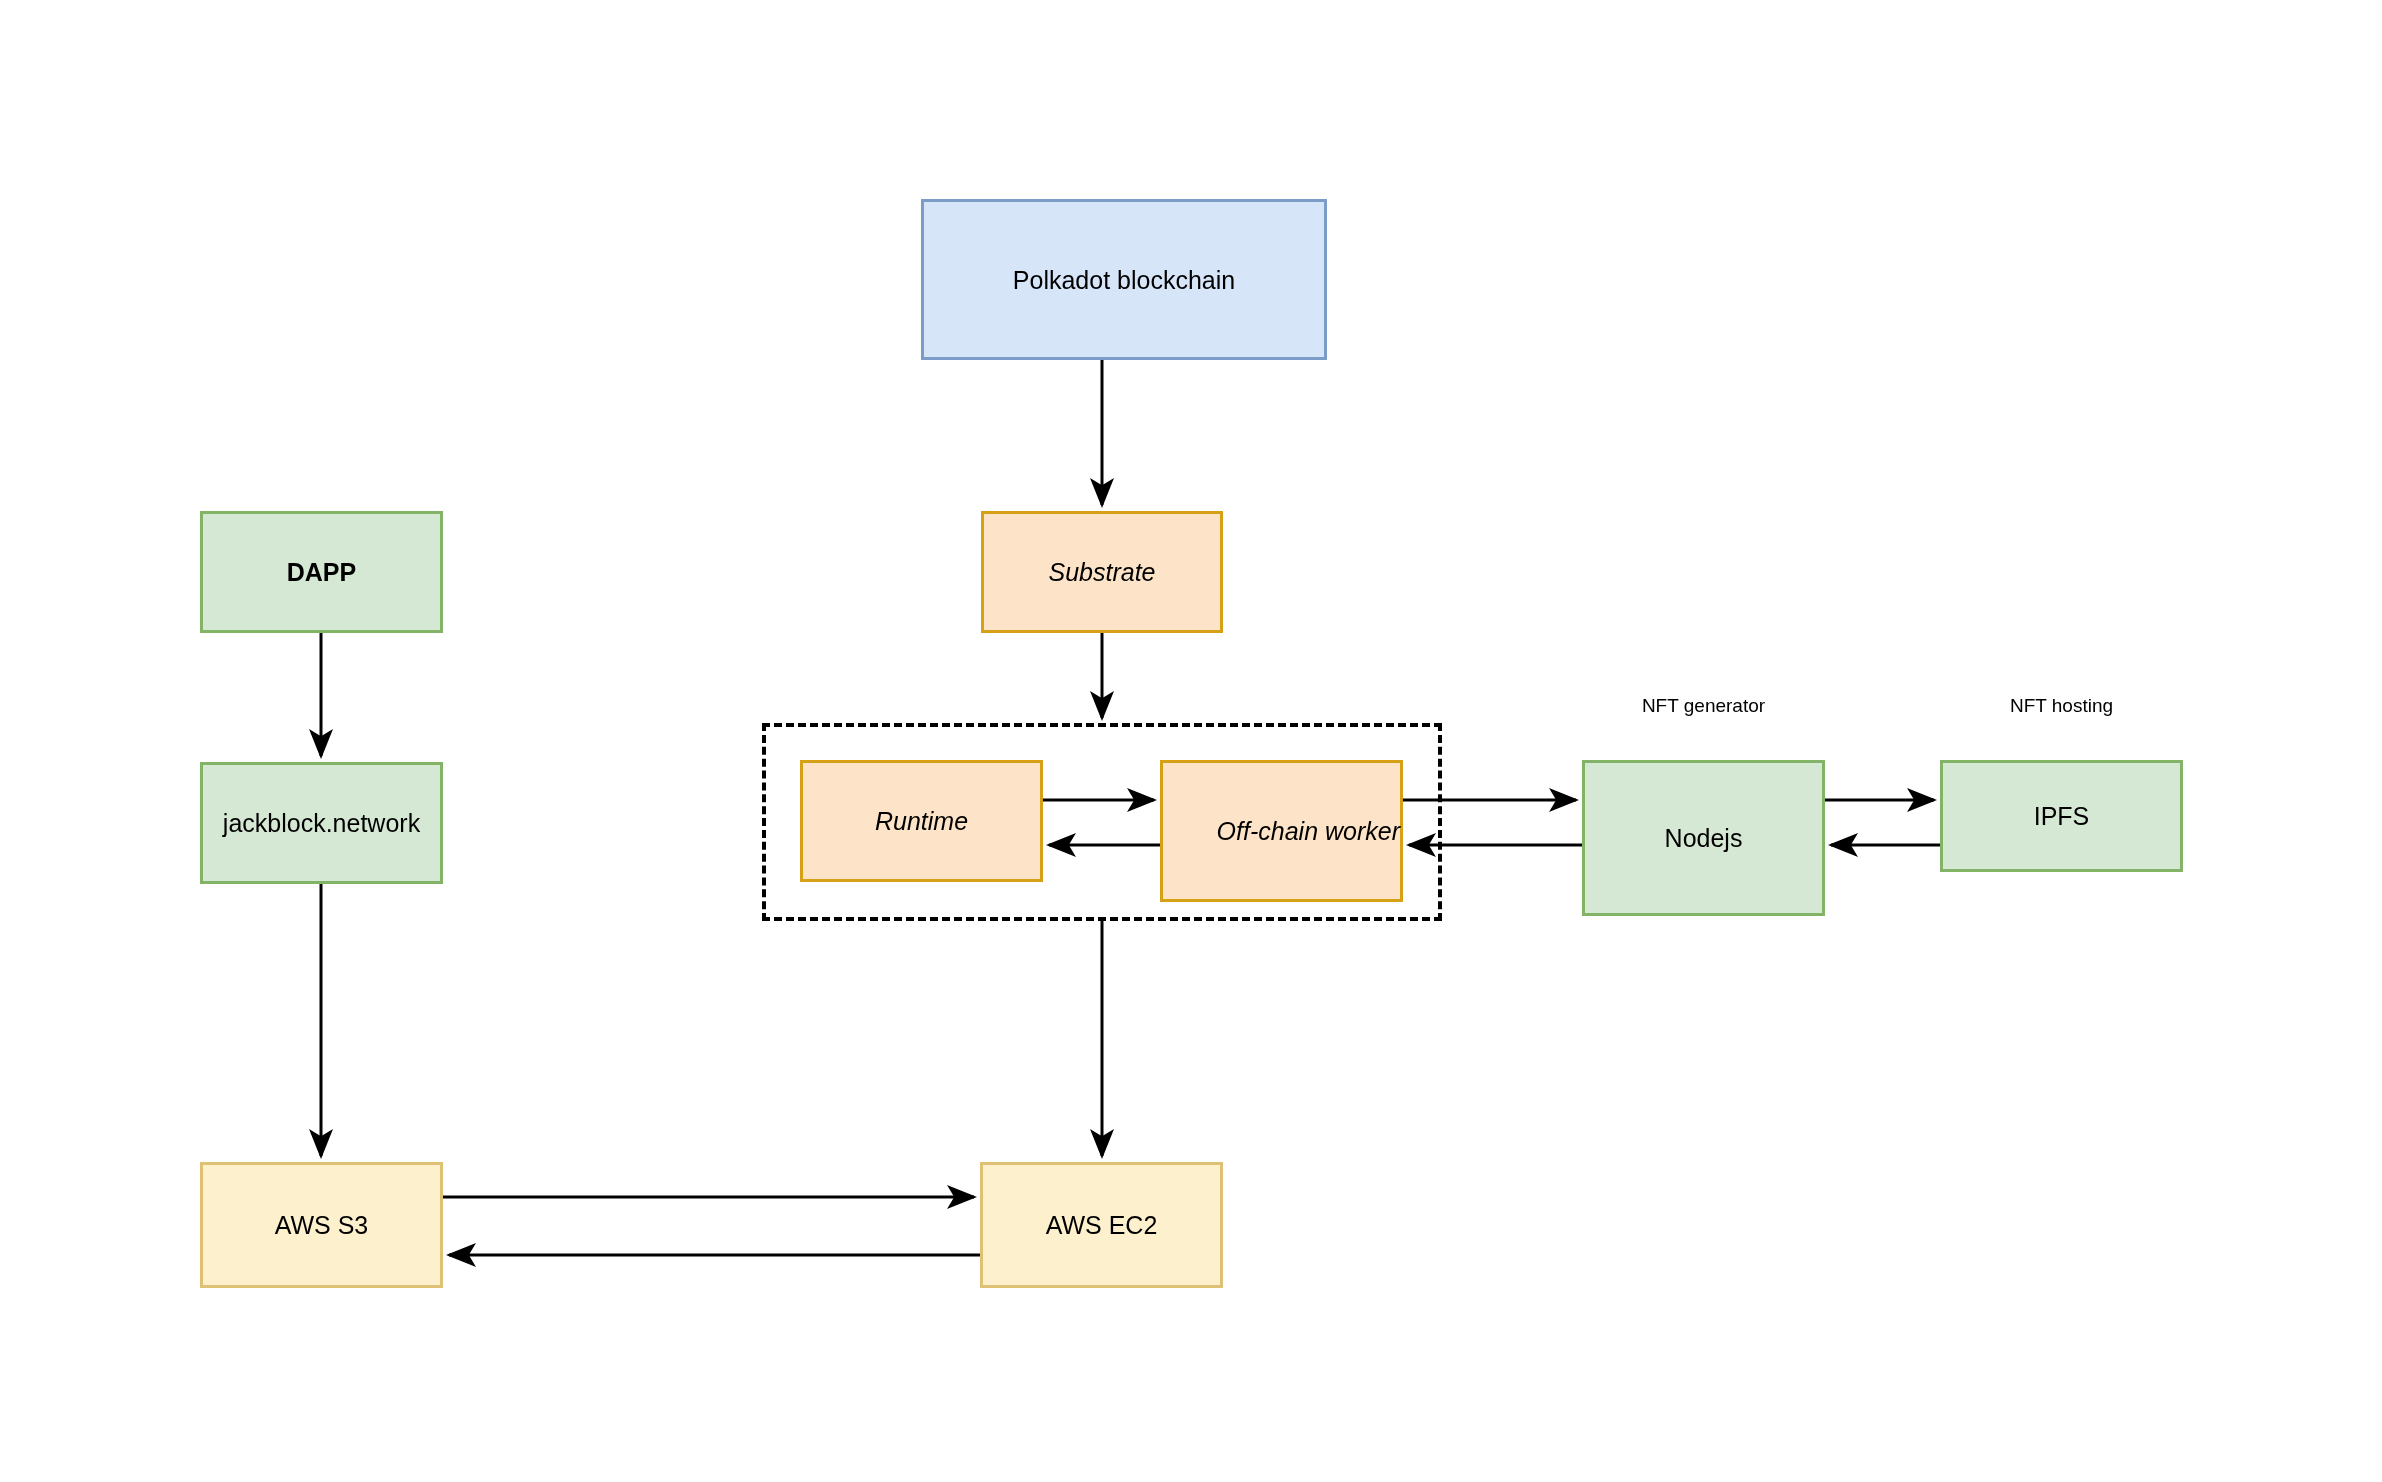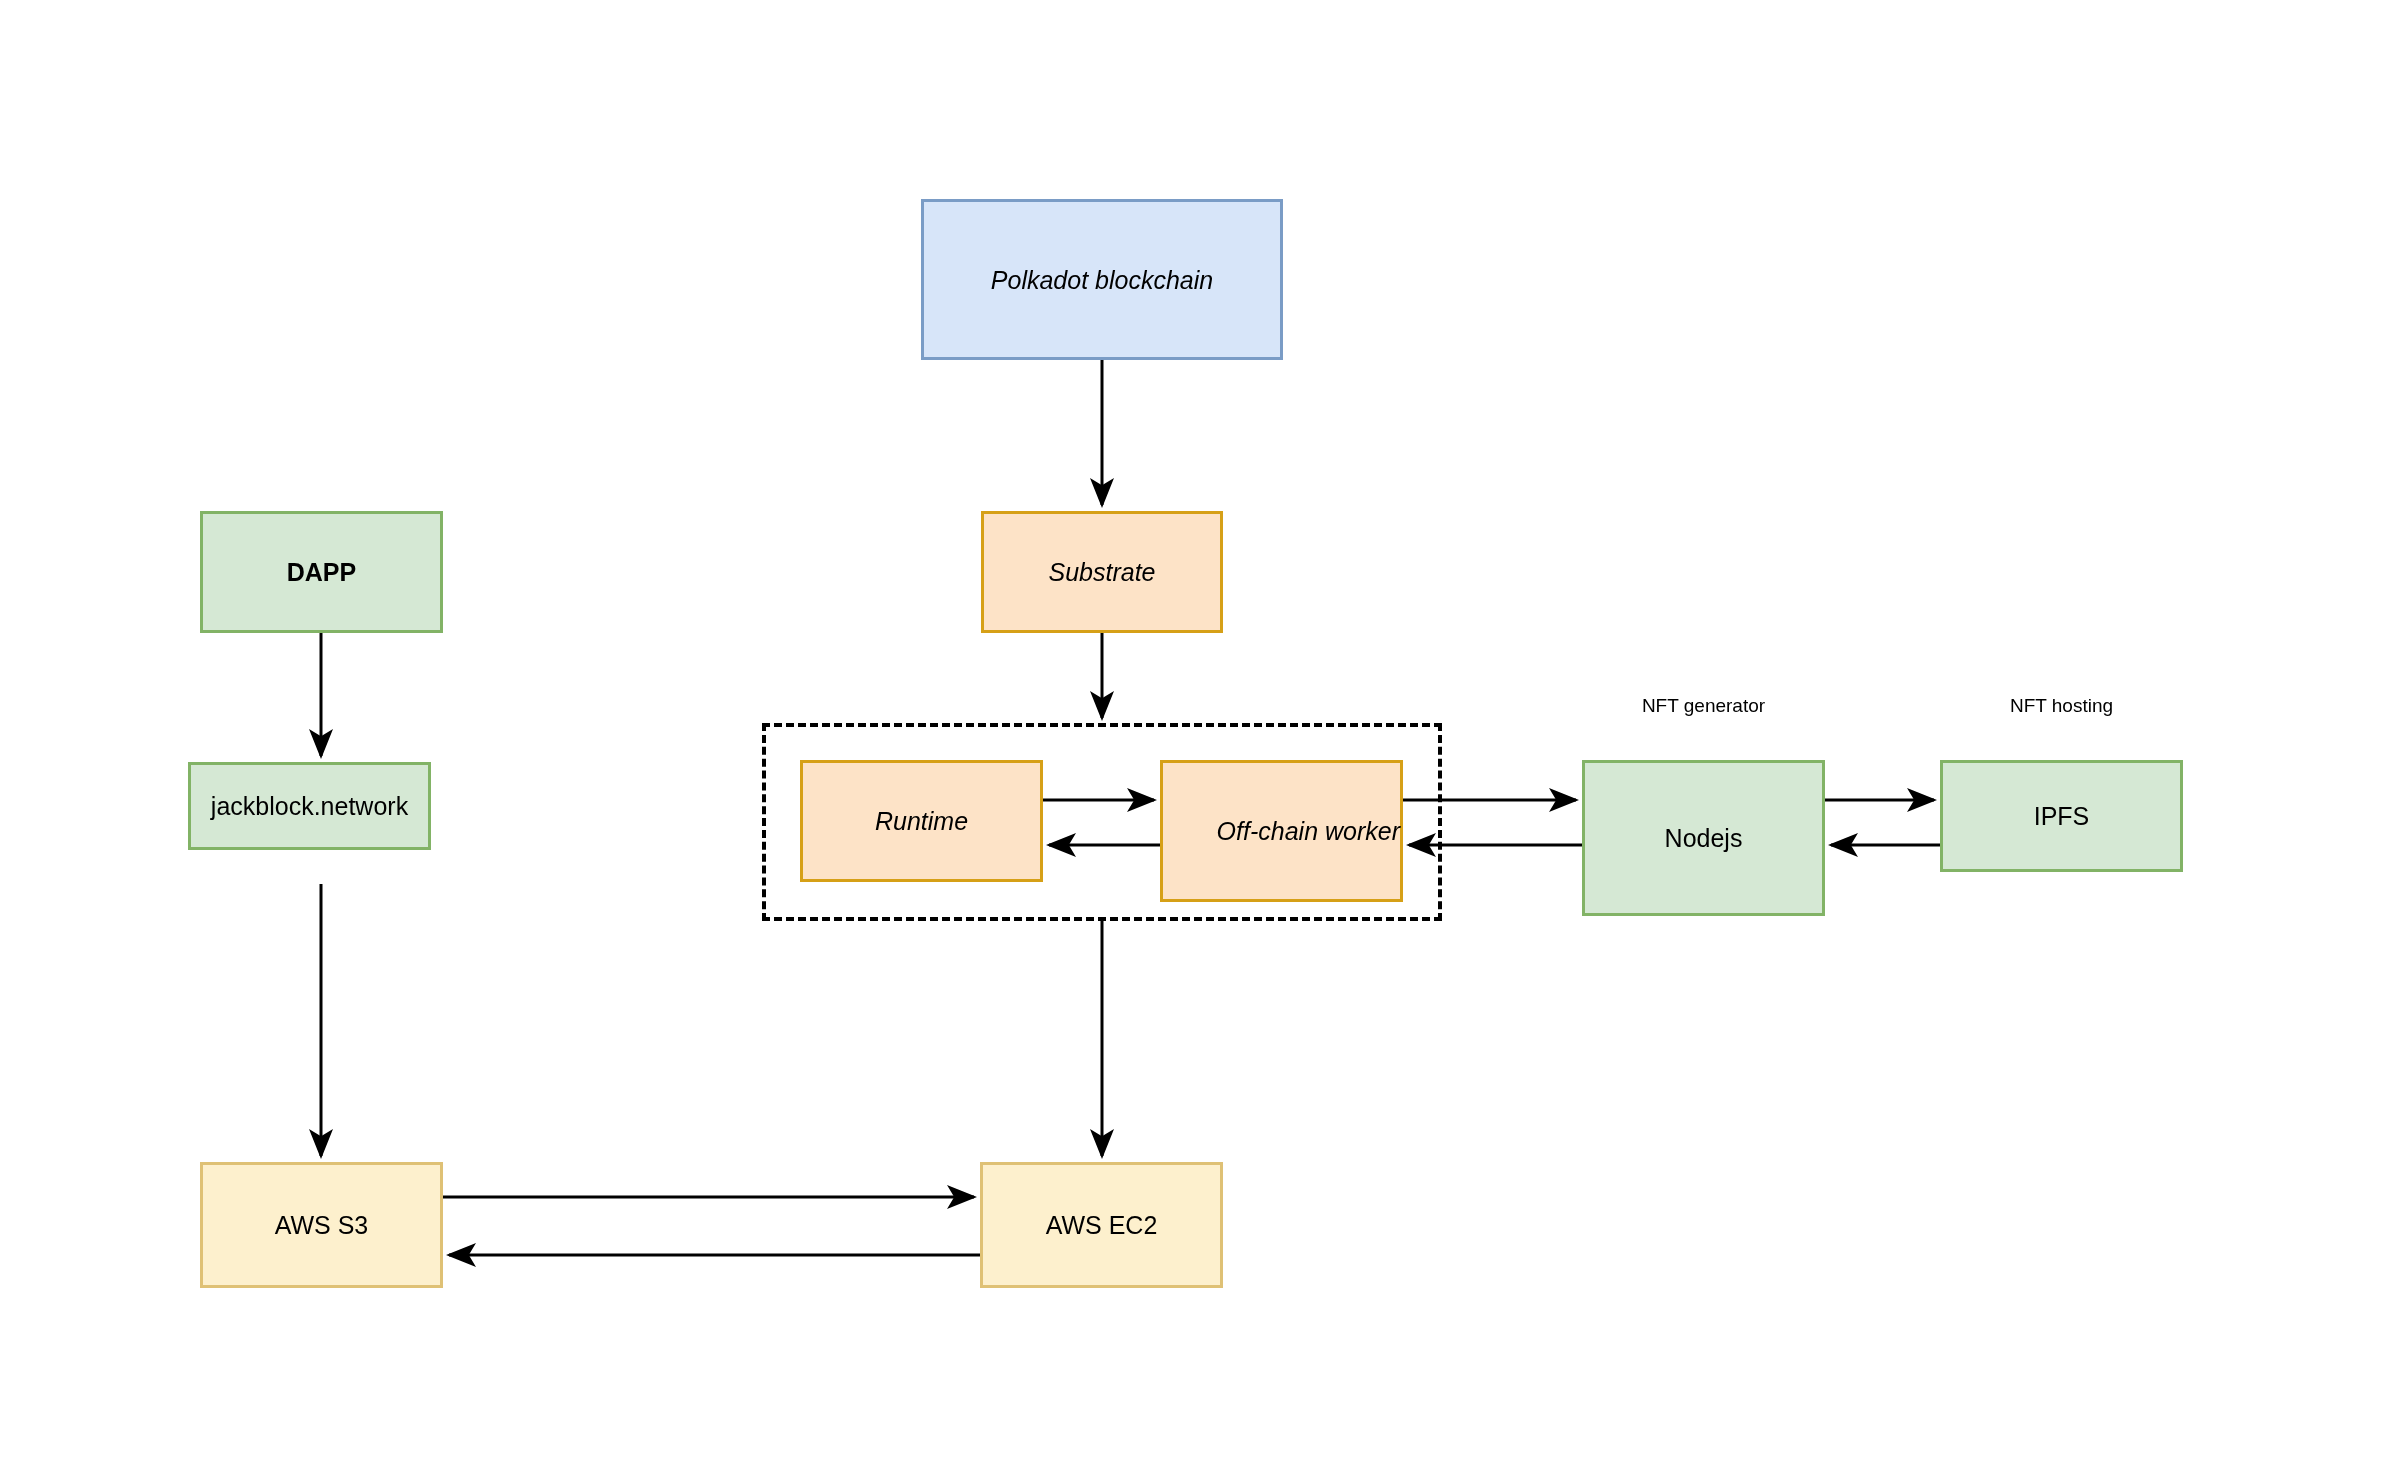--- a/index.html
+++ b/index.html
@@ -97,30 +97,30 @@
         <path d="M 1940,845 L 1831,845" fill="none" stroke="#000000" stroke-width="3" marker-end="url(#arrowhead)"></path>
         <path d="M 443,1197 L 974,1197" fill="none" stroke="#000000" stroke-width="3" marker-end="url(#arrowhead)"></path>
         <path d="M 980,1255 L 449,1255" fill="none" stroke="#000000" stroke-width="3" marker-end="url(#arrowhead)"></path>
       </g>
   </svg>
 
   <div id="group-layer">
       <div class="group-box" style="left: 762px; top: 723px; width: 680px; height: 198px;"></div>
     </div>
   <div id="node-layer">
-      <div class="node blue" style="left: 921px; top: 199px; width: 362px; height: 161px; font-style: italic;">
+      <div class="node blue" style="left: 921px; top: 199px; width: 406px; height: 161px;">
         <span>Polkadot blockchain</span>
       </div>
       <div class="node green" style="left: 200px; top: 511px; width: 243px; height: 122px; font-weight: bold;">
         <span>DAPP</span>
       </div>
       <div class="node orange" style="left: 981px; top: 511px; width: 242px; height: 122px;">
         <span>Substrate</span>
       </div>
-      <div class="node green" style="left: 188px; top: 762px; width: 243px; height: 88px;">
+      <div class="node green" style="left: 200px; top: 762px; width: 243px; height: 122px;">
         <span>jackblock.network</span>
       </div>
       <div class="node orange" style="left: 800px; top: 760px; width: 243px; height: 122px;">
         <span>Runtime</span>
       </div>
       <div class="node orange" style="left: 1160px; top: 760px; width: 243px; height: 142px; justify-content: flex-end;">
         <span>Off-chain worker</span>
       </div>
       <div class="node green" style="left: 1582px; top: 760px; width: 243px; height: 156px;">
         <span>Nodejs</span>

